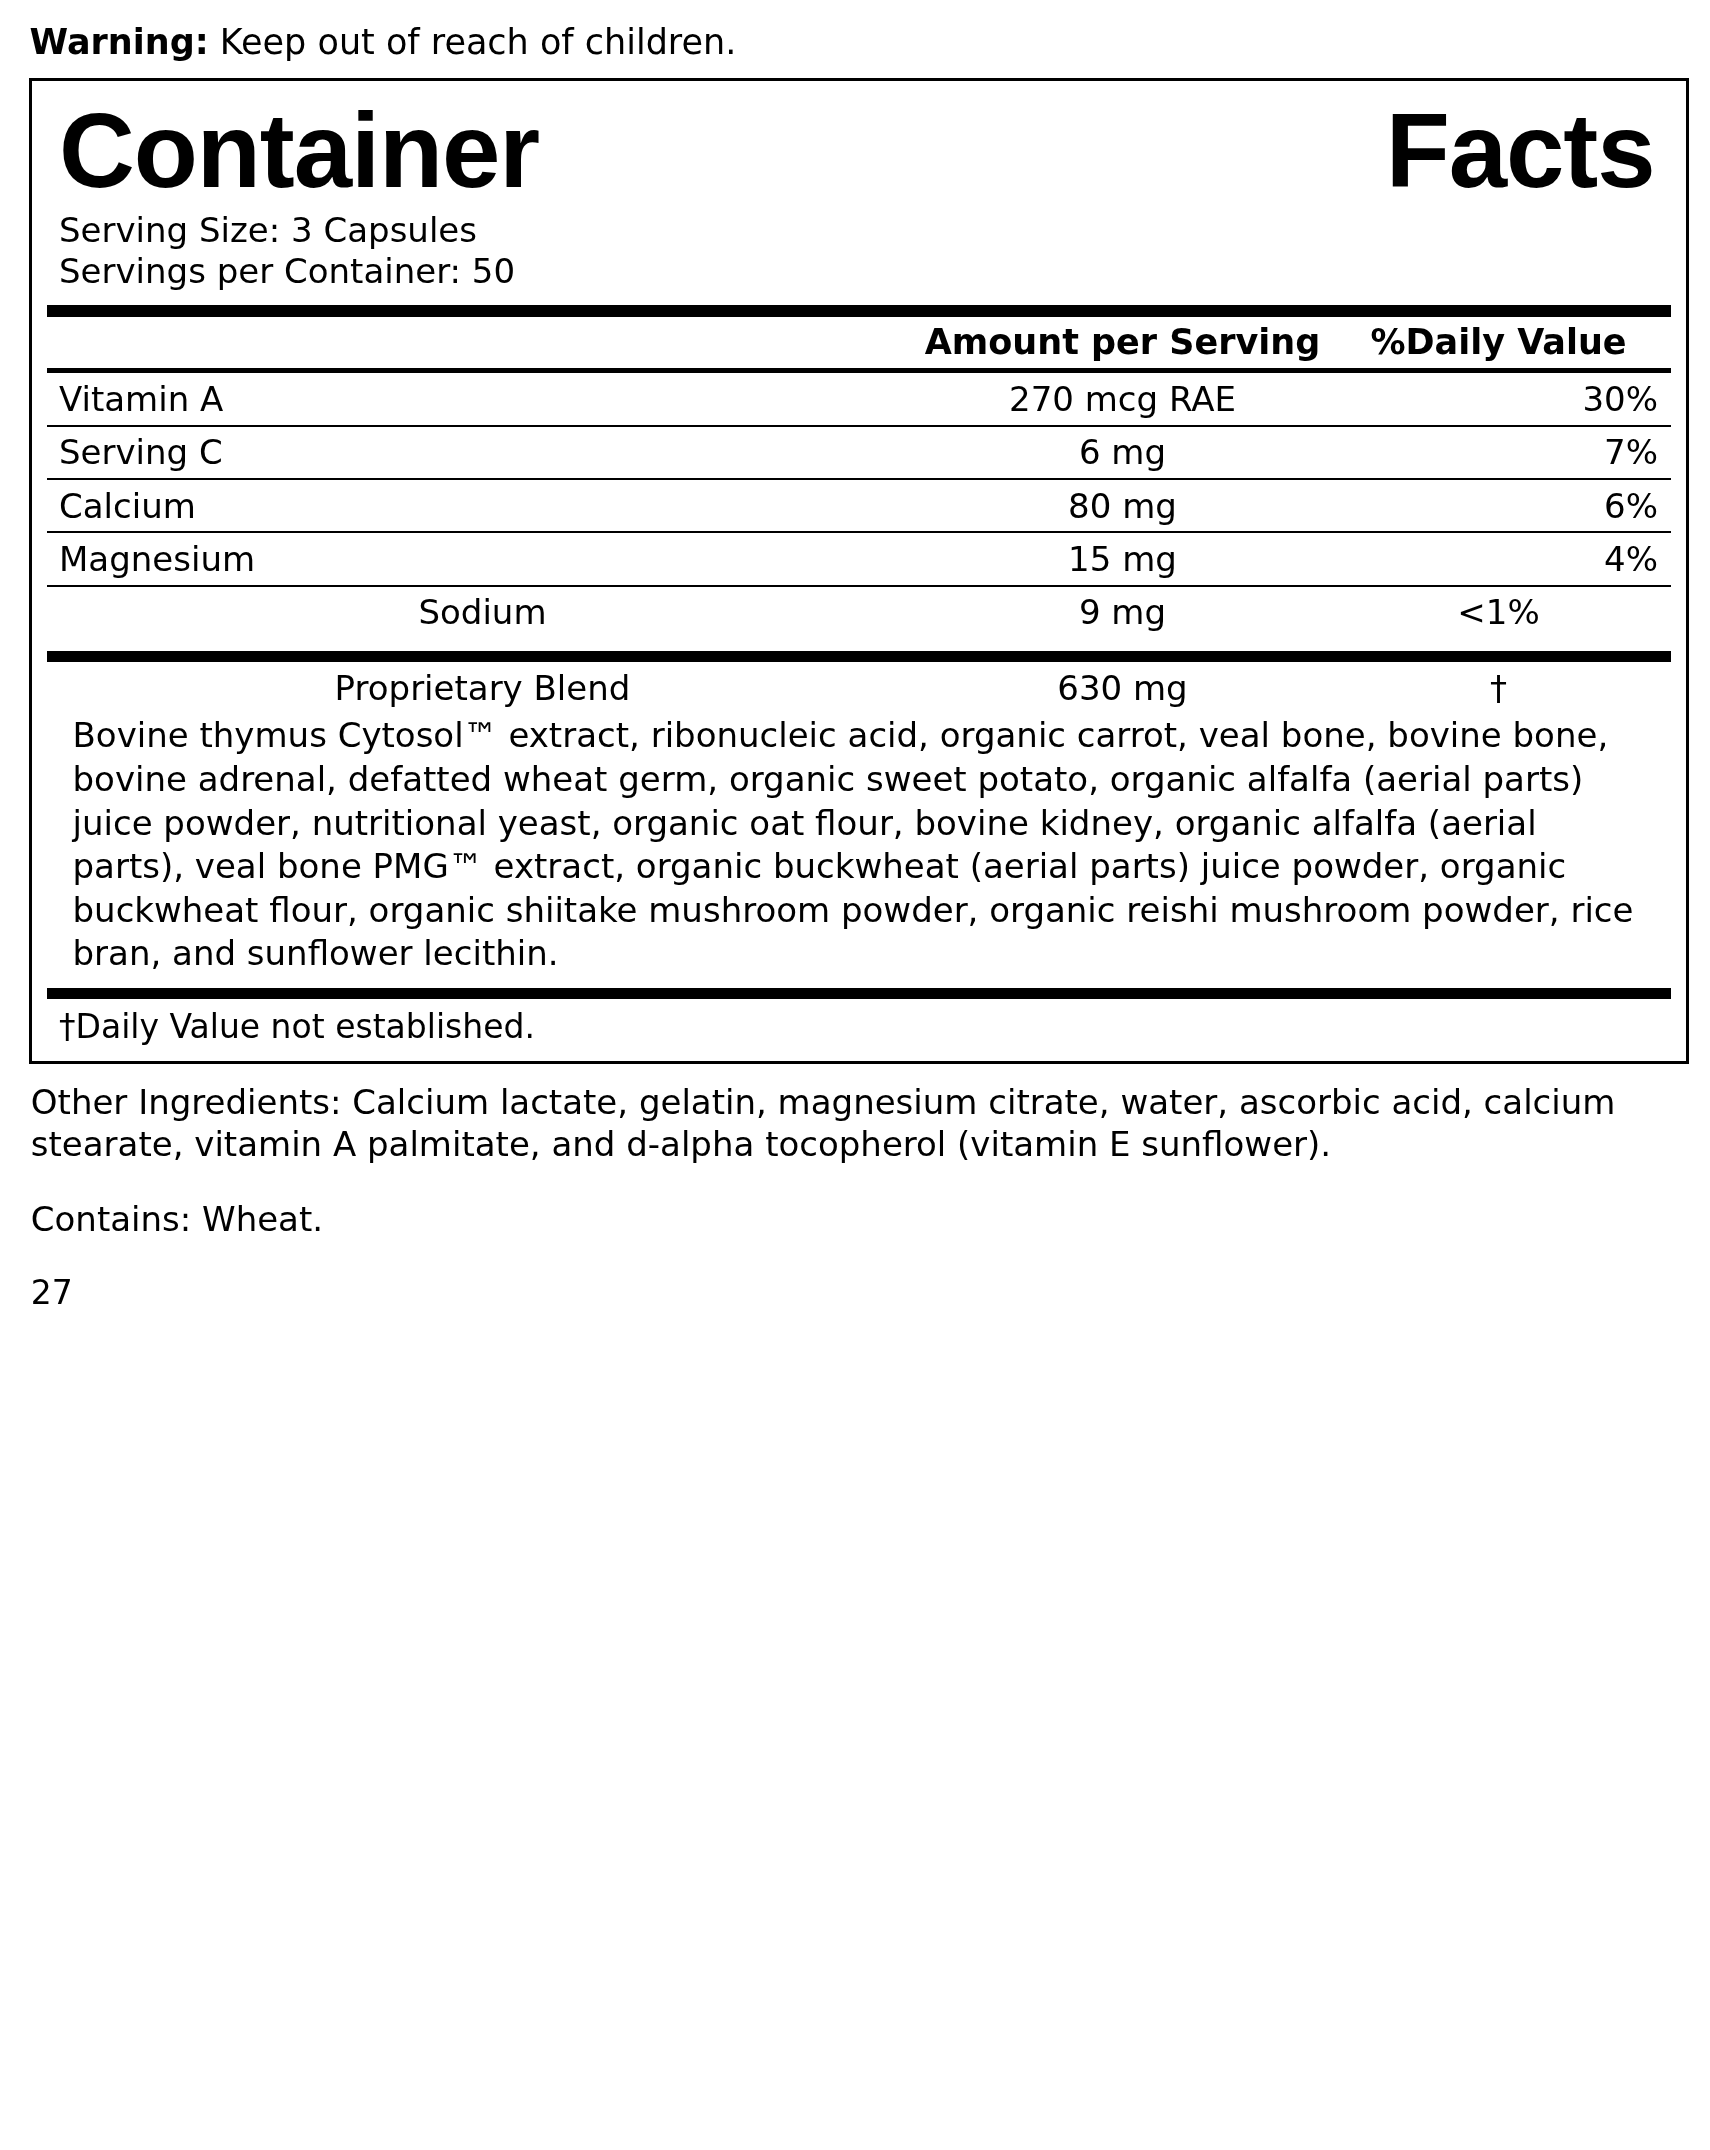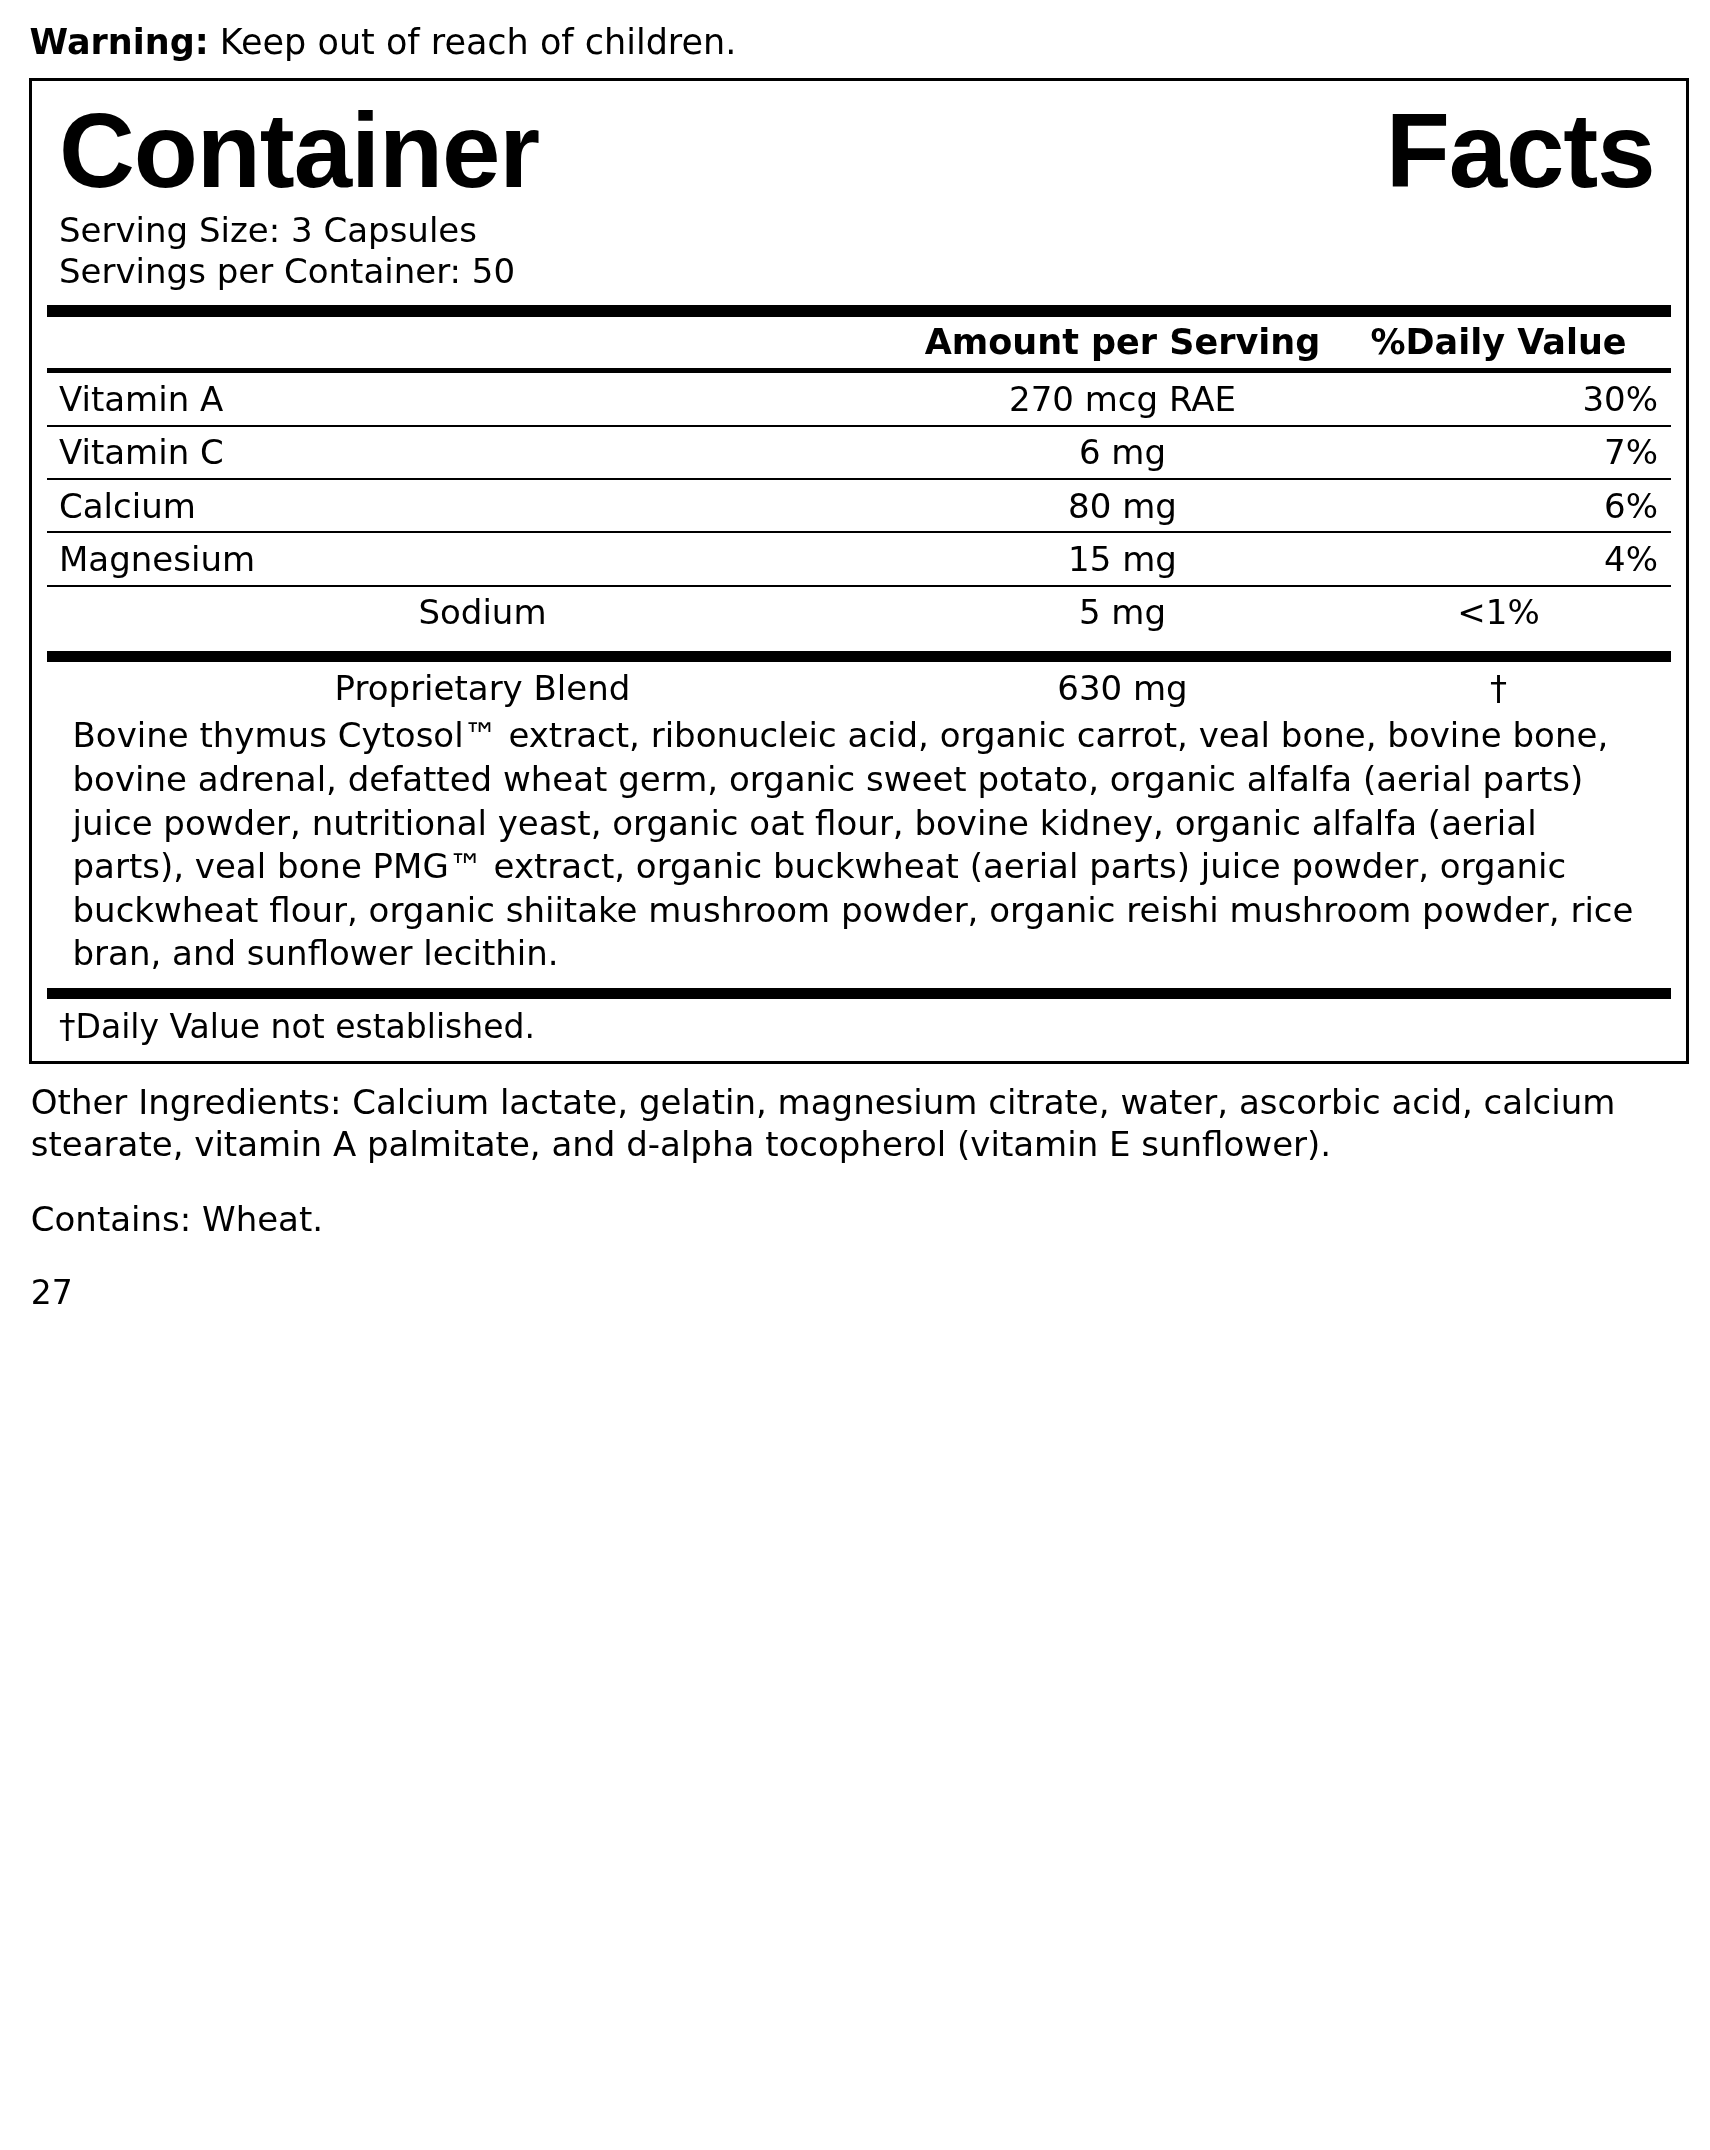--- a/index.html
+++ b/index.html
@@ -156,37 +156,37 @@
     <div class="rule-med"></div>
 
     <table class="facts">
       <tbody>
         <tr class="row-line">
           <td class="col-name">Vitamin A</td>
           <td class="col-amount">270 mcg RAE</td>
           <td class="col-dv">30%</td>
         </tr>
         <tr class="row-line">
-          <td class="col-name">Vitamin C</td>
+          <td class="col-name">Serving C</td>
           <td class="col-amount">6 mg</td>
           <td class="col-dv">7%</td>
         </tr>
         <tr class="row-line">
           <td class="col-name">Calcium</td>
           <td class="col-amount">80 mg</td>
           <td class="col-dv">6%</td>
         </tr>
         <tr class="row-line">
           <td class="col-name">Magnesium</td>
           <td class="col-amount">15 mg</td>
           <td class="col-dv">4%</td>
         </tr>
         <tr class="no-line">
           <td class="col-name">Sodium</td>
-          <td class="col-amount">5 mg</td>
+          <td class="col-amount">9 mg</td>
           <td class="col-dv">&lt;1%</td>
         </tr>
       </tbody>
     </table>
 
     <div class="rule-thick"></div>
 
     <table class="facts">
       <tbody>
         <tr class="no-line blend-row">

